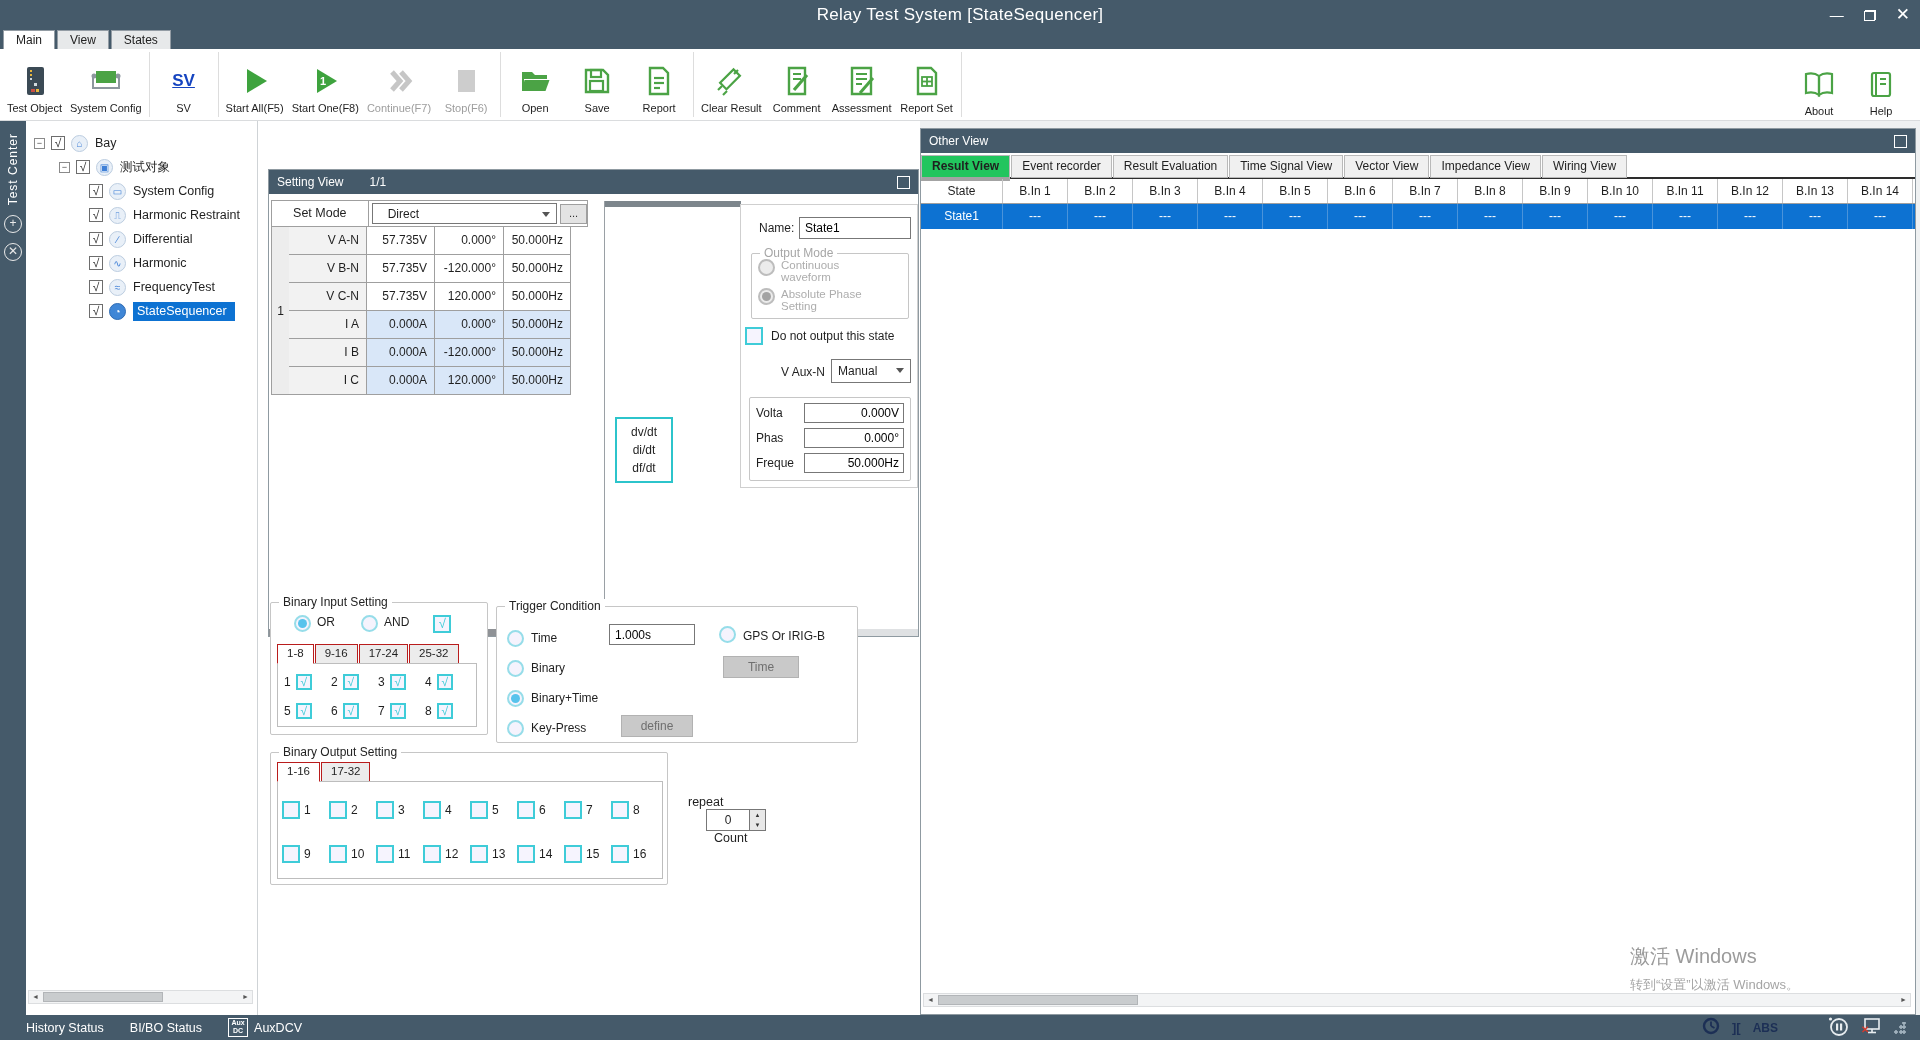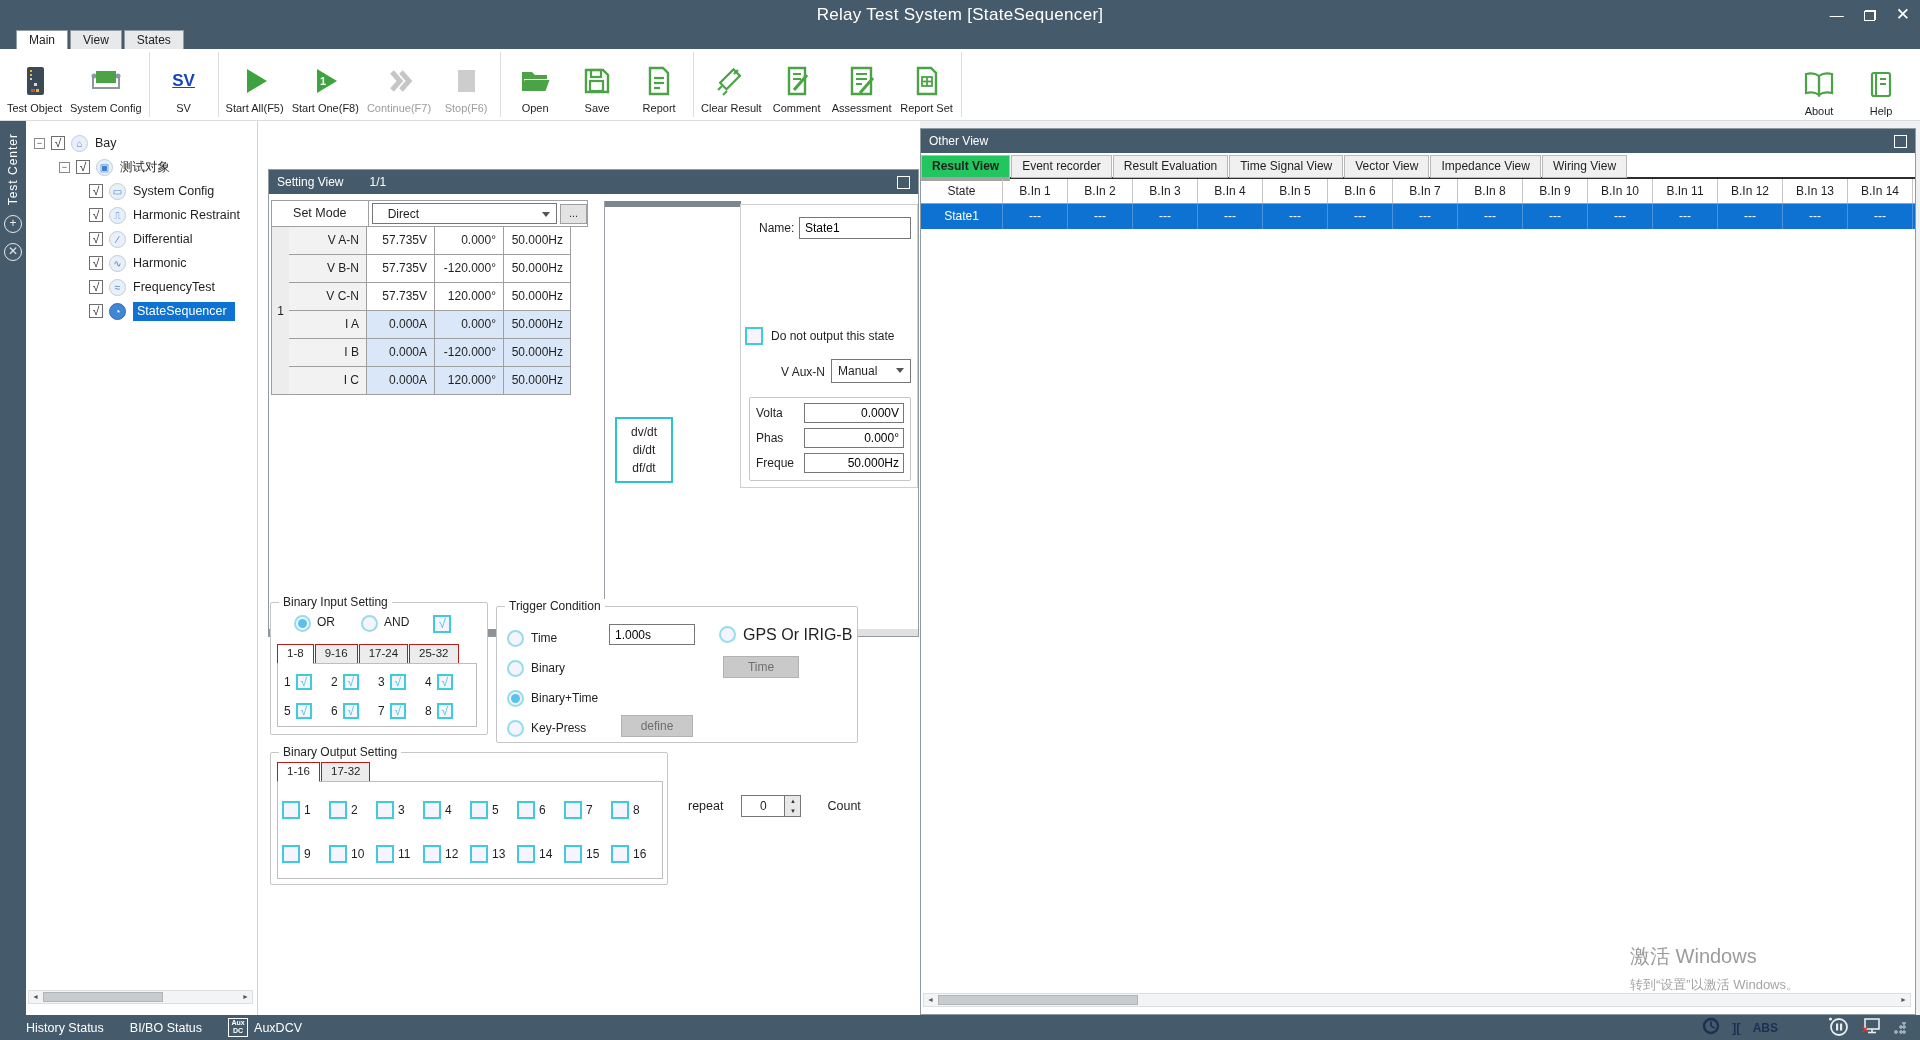--- a/index.html
+++ b/index.html
@@ -9,21 +9,21 @@
   
   .titlebar { position:absolute; left:0; top:0; width:1920px; height:30px; background:#455a6a; }
   .titlebar .title { position:absolute; left:0; right:0; top:5px; text-align:center; color:#fff; font-size:17px; letter-spacing:.3px; }
   .winbtns { position:absolute; right:10px; top:0; height:30px; display:flex; gap:20px; align-items:center; }
   .winbtn { color:#fff; font-size:14px; line-height:14px; cursor:default; }
   .restore-glyph { width:12px; height:11px; position:relative; }
   .restore-glyph::before { content:''; position:absolute; right:0; top:0; width:9px; height:8px; border:1.5px solid #fff; }
   .restore-glyph::after  { content:''; position:absolute; left:0; bottom:0; width:9px; height:8px; border:1.5px solid #fff; background:#455a6a; }
 
   
-  .tabstrip { position:absolute; left:0; top:30px; width:1920px; height:19px; background:#455a6a; display:flex; align-items:flex-end; padding-left:16px; }
+  .tabstrip { position:absolute; left:0; top:30px; width:1920px; height:19px; background:#455a6a; display:flex; align-items:flex-end; padding-left:3px; }
   .rtab { height:19px; line-height:18px; padding:0 12px; font-size:12px; background:#e7e9ea; color:#222; border:1px solid #939ca4; border-bottom:none; margin-right:2px; }
   .rtab.active { background:#fff; }
 
   
   .toolbar { position:absolute; left:0; top:49px; width:1920px; height:72px; background:#fff; border-bottom:1px solid #dadcde; display:flex; }
   .tb-groups { display:flex; }
   .tb-group { display:flex; padding:0 3px; border-right:1px solid #ddd; margin:3px 0; }
   .tb-item { min-width:62px; padding:3px 4px 3px; display:flex; flex-direction:column; align-items:center; justify-content:flex-end; }
   .tb-icon { height:42px; display:flex; align-items:center; justify-content:center; }
   .tb-label { font-size:11px; white-space:nowrap; color:#1f1f1f; }
@@ -112,28 +112,28 @@
   .mtab { display:inline-block; padding:2px 9px; font-size:11.5px; border:1px solid #b91c1c; background:#ececec; margin-right:1px; height:20px; }
   .mtab.active { background:#fff; border-bottom:1px solid #fff; position:relative; z-index:2; }
   #biTabs { position:absolute; left:6px; top:40px; }
   .bi-inner { position:absolute; left:6px; top:60px; width:200px; height:64px; border:1px solid #bdbdbd; border-top:1px solid #bdbdbd; display:flex; flex-wrap:wrap; padding:5px 0 0 6px; }
   .bi-cell { width:47px; height:26px; display:flex; align-items:center; gap:5px; font-size:12px; }
   .bi-or-and { position:absolute; left:23px; top:12px; width:200px; display:flex; }
   .bi-or-and .rlabel { font-size:12px; margin:0 0 0 6px; }
   #triggerGroup .rcol { position:absolute; left:10px; top:16px; }
   .trow { display:flex; align-items:center; height:30px; gap:7px; font-size:12px; }
   #timeInput { position:absolute; left:112px; top:17px; width:86px; height:21px; }
-  .gps-row { position:absolute; left:222px; top:19px; display:flex; align-items:flex-start; gap:7px; font-size:16px; }
+  .gps-row { position:absolute; left:222px; top:19px; display:flex; align-items:flex-end; gap:7px; font-size:12px; }
   .gbtn { position:absolute; background:#c9c9c9; border:1px solid #b2b2b2; color:#6f6f6f; font-size:12px; text-align:center; line-height:20px; }
   #timeBtn { left:226px; top:49px; width:76px; height:22px; }
   #defineBtn { left:124px; top:108px; width:72px; height:22px; }
   #boTabs { position:absolute; left:6px; top:8px; }
   .bo-inner { position:absolute; left:6px; top:28px; width:386px; height:98px; border:1px solid #bdbdbd; display:flex; flex-wrap:wrap; padding:9px 0 0 4px; }
   .bo-cell { width:47px; height:38px; display:flex; align-items:center; gap:4px; font-size:12px; }
-  .repeat-row { position:absolute; left:688px; top:795px; display:flex; align-items:center; font-size:12.5px; }
+  .repeat-row { position:absolute; left:688px; top:795px; display:flex; font-size:12.5px;flex-direction:column; }
   .spin { display:flex; margin-left:18px; }
   .spin-val { width:44px; height:22px; border:1px solid #777; background:#fff; text-align:center; line-height:20px; font-size:12px; }
   .spin-btns { width:16px; height:22px; border:1px solid #777; border-left:none; display:flex; flex-direction:column; }
   .spin-btns span { flex:1; font-size:6px; line-height:10px; text-align:center; color:#333; background:#e8e8e8; }
   .count-lbl { margin-left:26px; }
 
   
   #otherView { left:920px; top:128px; width:996px; height:887px; }
   #ovTabs { border-bottom:2px solid #2d2d2d; padding:2px 0 0 0; height:26px; }
   .ov-tab { display:inline-block; padding:3px 10px 4px; font-size:12px; border:1px solid #b9b9b9; background:#f0f0f0; margin-right:1px; }
@@ -496,20 +496,31 @@
       <line x1="2" y1="14" x2="12" y2="14" stroke="#555" stroke-width="2"></line>
       <line x1="23" y1="2" x2="23" y2="16" stroke="#333" stroke-width="2"></line>
       <polygon points="19,13 27,13 23,19" fill="#333"></polygon>
     </svg>
   </div>
 
   <div class="state-panel">
     <div class="name-row">
       <span class="lbl">Name:</span>
       <input class="tin name-input" value="State1" style="">
+    </div>
+    <div class="groupbox om-box">
+      <span class="glabel">Output Mode</span>
+      <div class="om-row">
+        <span class="radio dis"></span>
+        <span style="width:90px">Continuous waveform</span>
+      </div>
+      <div class="om-row">
+        <span class="radio dis sel"></span>
+        <span style="width:90px">Absolute Phase Setting</span>
+      </div>
     </div>
     <div class="noout-row">
       <span class="ccb"></span>
       <span>Do not output this state</span>
     </div>
     <div class="vaux-row">
       <span class="lbl">V Aux-N</span>
       <div class="combo vaux-combo">
         <span>Manual</span>
       </div>

